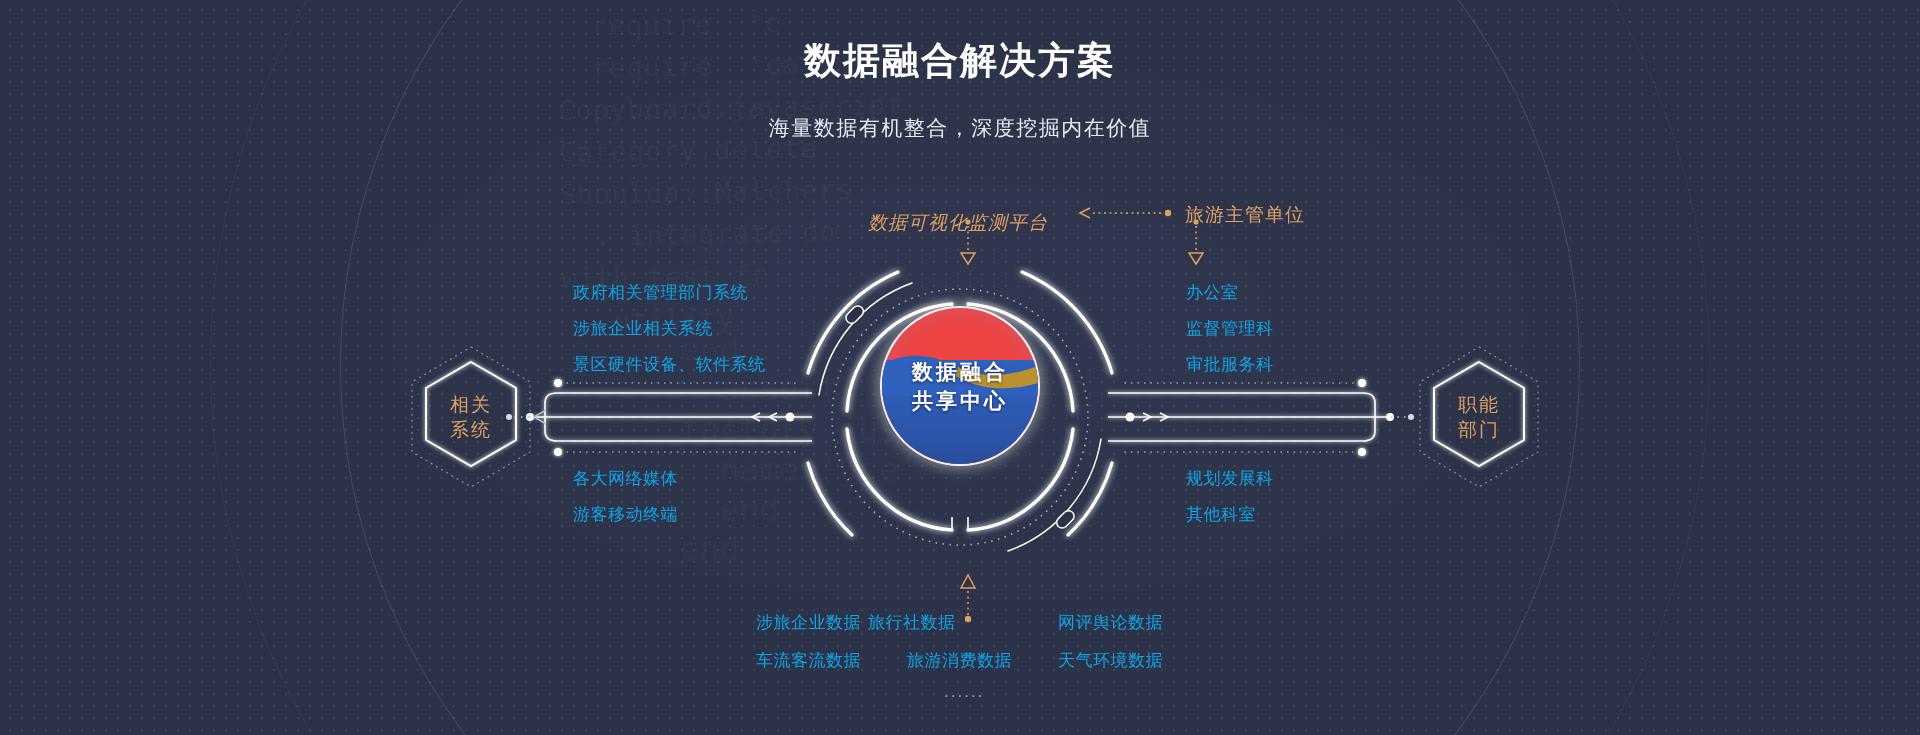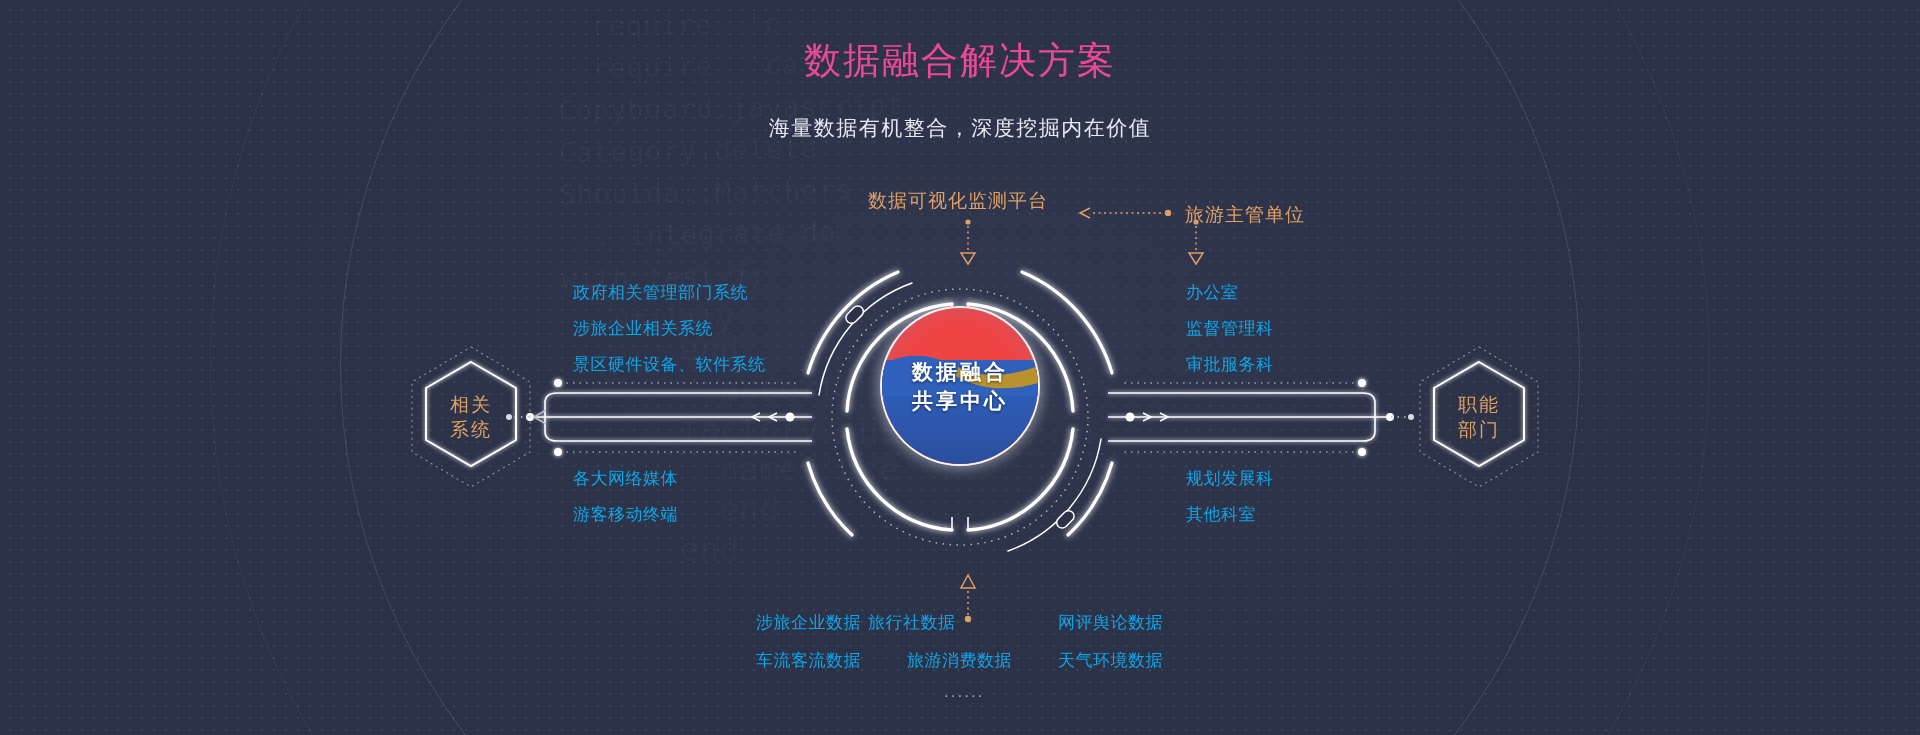--- a/index.html
+++ b/index.html
@@ -45,21 +45,21 @@
     position:absolute; left:50%; top:50%;
     width:1500px; height:1480px; margin-left:-750px; margin-top:-745px;
     border:1px solid rgba(190,200,225,.07);
     border-radius:50%;
   }
 
   
   #header{ position:absolute; left:0; top:0; width:1920px; text-align:center; }
   #title{
     margin-top:36px;
-    font-size:37px; font-weight:normal; color:#ec4899; letter-spacing:2px;
+    font-size:37px; font-weight:bold; color:#ffffff; letter-spacing:2px;
   }
   #subtitle{
     margin-top:28px;
     font-size:21px; color:#e6e9f2; letter-spacing:1.5px; font-weight:normal;
   }
 
   
   .lbl{ position:absolute; color:#0ea5e9; font-size:17px; white-space:nowrap; letter-spacing:.5px; }
   .lbl-accent{ position:absolute; color:#e0a063; font-size:19px; white-space:nowrap; letter-spacing:1px; }
 
@@ -280,21 +280,21 @@
       <path d="M 0 26 C 28 4, 56 6, 88 22 C 118 37, 148 34, 180 16 L 180 50 L 0 50 Z" fill="#2f61bd"></path>
       <path d="M 86 21 C 110 33, 142 32, 180 14 L 180 32 C 140 48, 108 44, 84 30 Z" fill="#b9922f"></path>
     </svg>
     <div id="globe-txt">
       <span>数据融合</span>
       <span>共享中心</span>
     </div>
   </div>
 </div>
 
-<div class="lbl-accent" style="left:868px; top:188px;">数据可视化监测平台</div>
+<div class="lbl-accent" style="left:868px; top:210px;font-style:italic;">数据可视化监测平台</div>
 <div class="lbl-accent" style="left:1185px; top:202px;">旅游主管单位</div>
 
 <div class="lbl" style="left:573px; top:281px;">政府相关管理部门系统</div>
 <div class="lbl" style="left:573px; top:317px;">涉旅企业相关系统</div>
 <div class="lbl" style="left:573px; top:353px;">景区硬件设备、软件系统</div>
 
 <div class="lbl" style="left:573px; top:467px;">各大网络媒体</div>
 <div class="lbl" style="left:573px; top:503px;">游客移动终端</div>
 
 <div class="lbl" style="left:1186px; top:281px;">办公室</div>

